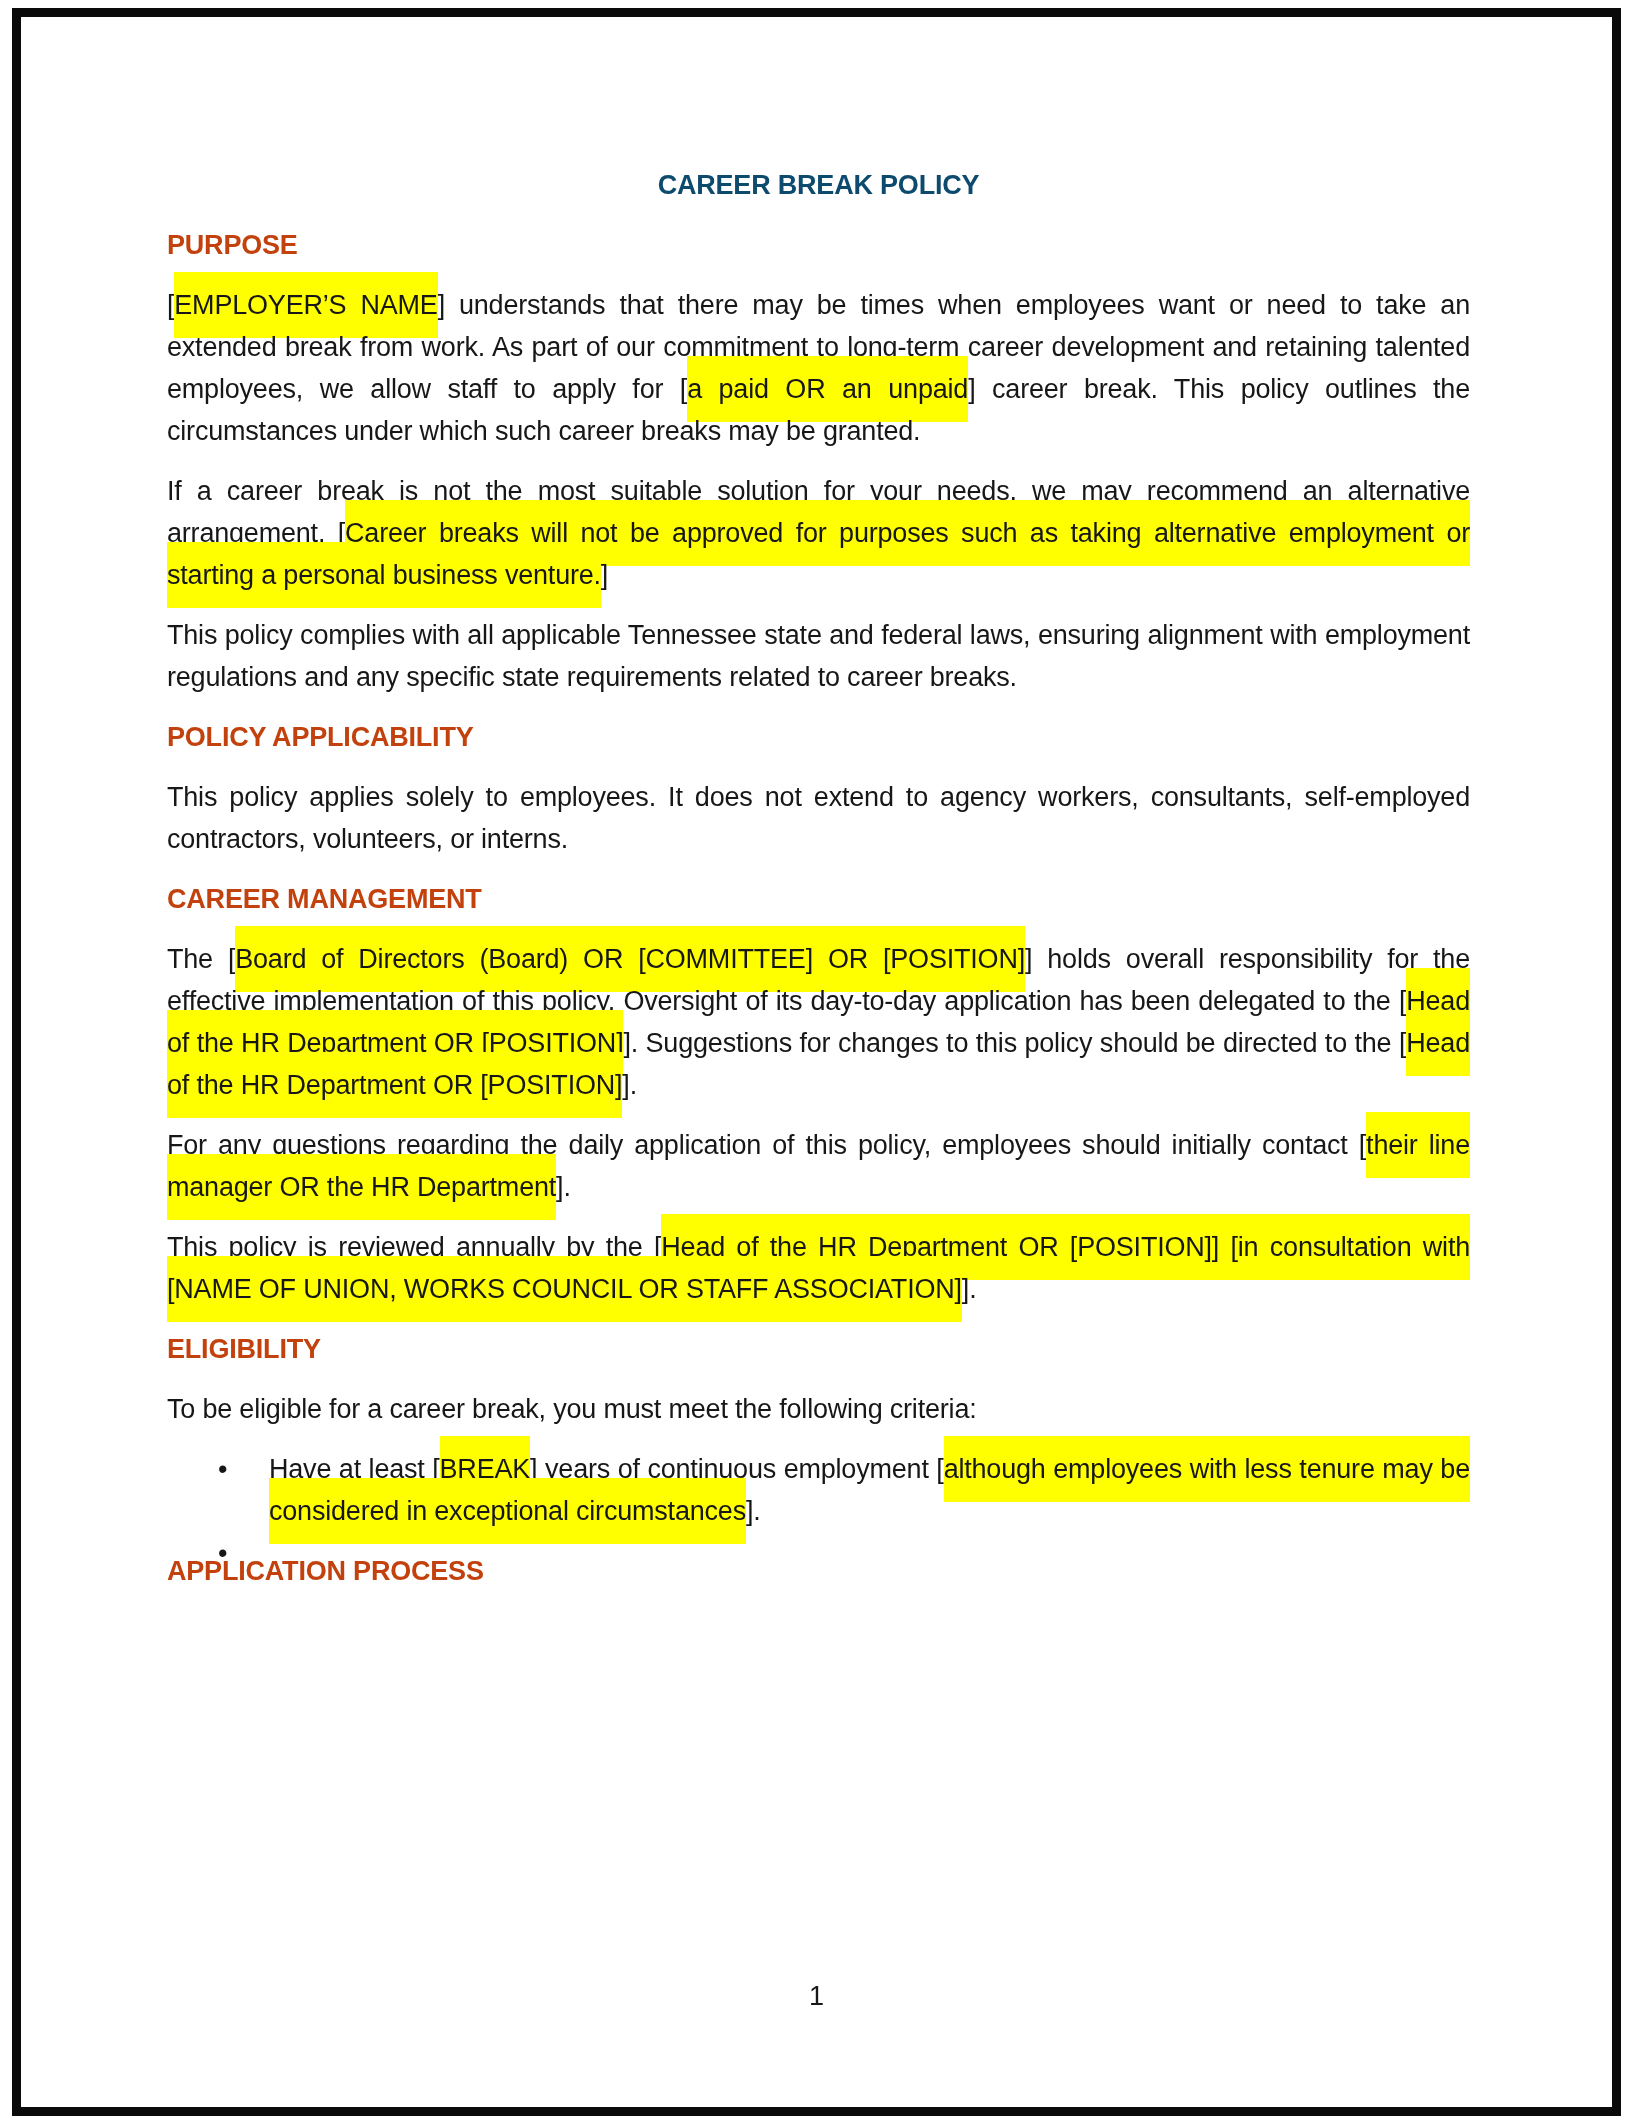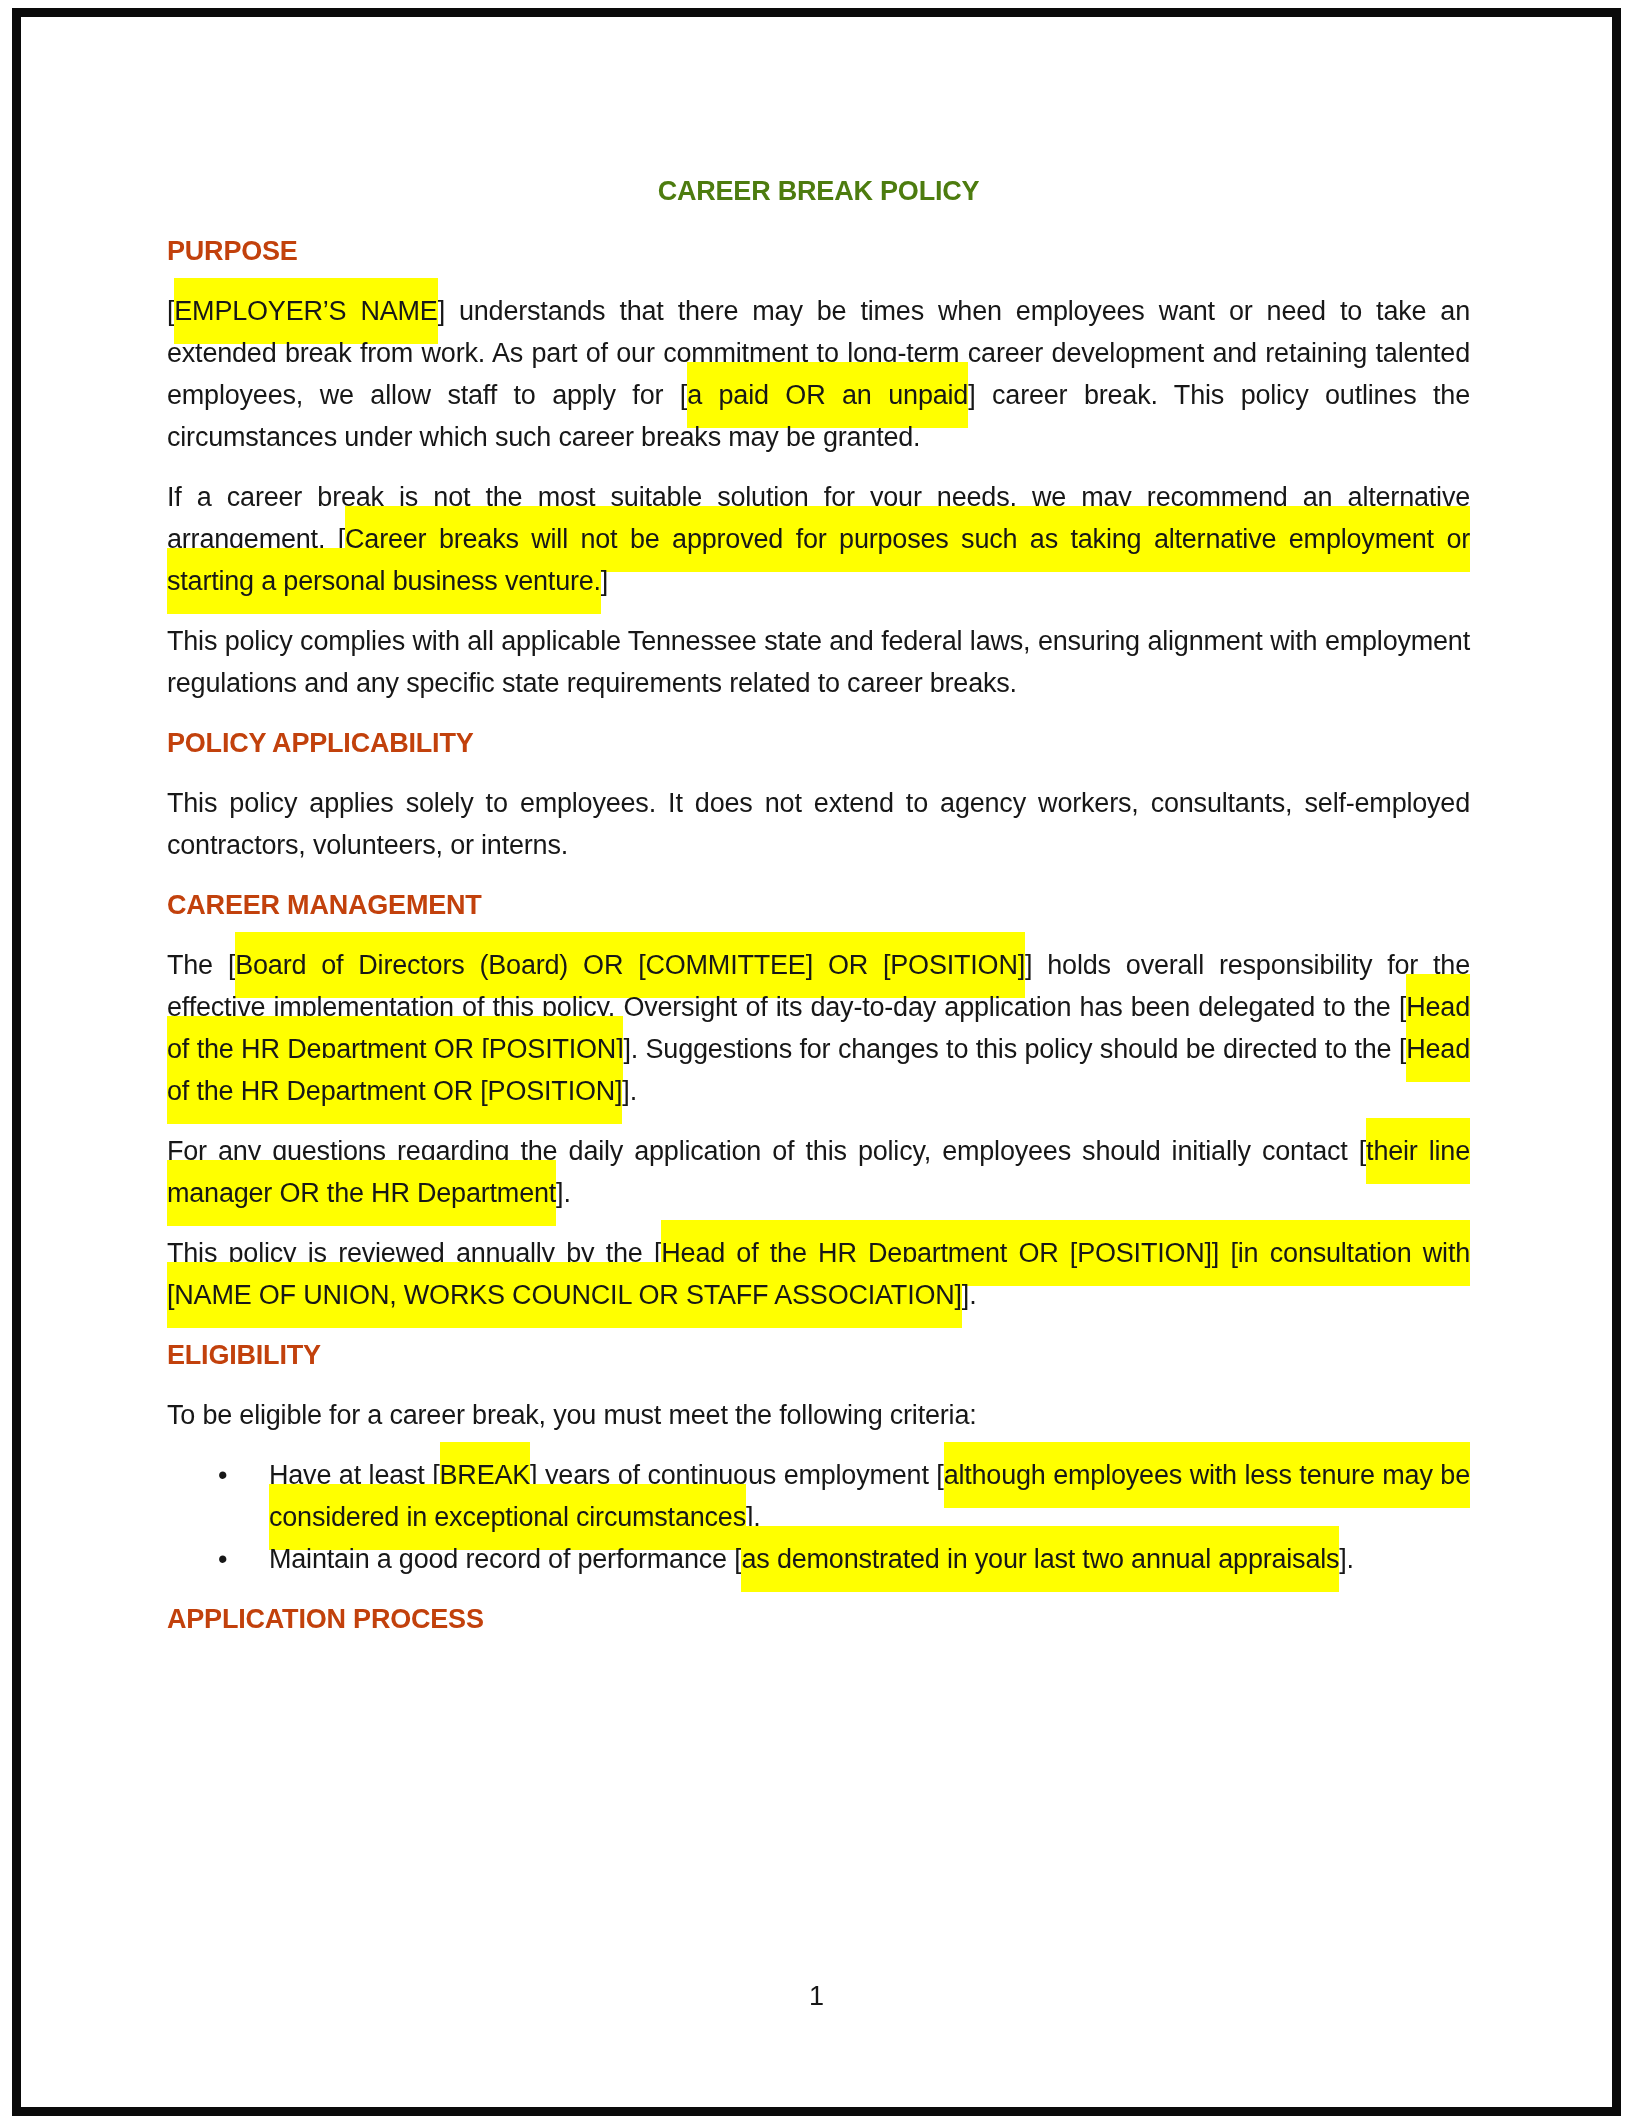--- a/index.html
+++ b/index.html
@@ -22,22 +22,22 @@
     padding: 137px 142px 0 146px;
     color: #171717;
     font-size: 27px;
     line-height: 42px;
     letter-spacing: -0.2px;
   }
   .doc-title {
     text-align: center;
     font-weight: bold;
     font-size: 27px;
-    color: #4d7c0f;
-    margin: 16px 0 18px 0;
+    color: #0c4a6e;
+    margin: 10px 0 18px 0;
   }
   .doc-heading {
     font-size: 27px;
     font-weight: bold;
     color: #c2410c;
     margin: 6px 0 18px 0;
     line-height: 42px;
   }
   .doc-para {
     margin: 0 0 18px 0;
@@ -81,19 +81,19 @@
         <h2 class="doc-heading">POLICY APPLICABILITY</h2>
         <p class="doc-para"><span>This policy applies solely to employees. It does not extend to agency workers, consultants, self-employed contractors, volunteers, or interns.</span></p>
         <h2 class="doc-heading">CAREER MANAGEMENT</h2>
         <p class="doc-para"><span>The [</span><span class="hl">Board of Directors (Board) OR [COMMITTEE] OR [POSITION]</span><span>] holds overall responsibility for the effective implementation of this policy. Oversight of its day-to-day application has been delegated to the [</span><span class="hl">Head of the HR Department OR [POSITION]</span><span>]. Suggestions for changes to this policy should be directed to the [</span><span class="hl">Head of the HR Department OR [POSITION]</span><span>].</span></p>
         <p class="doc-para"><span>For any questions regarding the daily application of this policy, employees should initially contact [</span><span class="hl">their line manager OR the HR Department</span><span>].</span></p>
         <p class="doc-para"><span>This policy is reviewed annually by the [</span><span class="hl">Head of the HR Department OR [POSITION]] [in consultation with [NAME OF UNION, WORKS COUNCIL OR STAFF ASSOCIATION]</span><span>].</span></p>
         <h2 class="doc-heading">ELIGIBILITY</h2>
         <p class="doc-para"><span>To be eligible for a career break, you must meet the following criteria:</span></p>
         <div class="bullet-list">
           <div class="bullet-item"><span class="bullet-marker">•</span><span><span>Have at least [</span><span class="hl">BREAK</span><span>] years of continuous employment [</span><span class="hl">although employees with less tenure may be considered in exceptional circumstances</span><span>].</span></span></div>
-          <div class="bullet-item"><span class="bullet-marker">•</span><span><span>Maintain a good record of performance [</span><span class="hl">as demonstrated in your last two annual appraisals</span><span>].</span></span></div>
+          <div class="bullet-item"><span class="bullet-marker">•</span></div>
         </div>
         <h2 class="doc-heading">APPLICATION PROCESS</h2>
       </div>
   </div>
   <div class="page-number">1</div>
 </div>
 
 </body></html>

